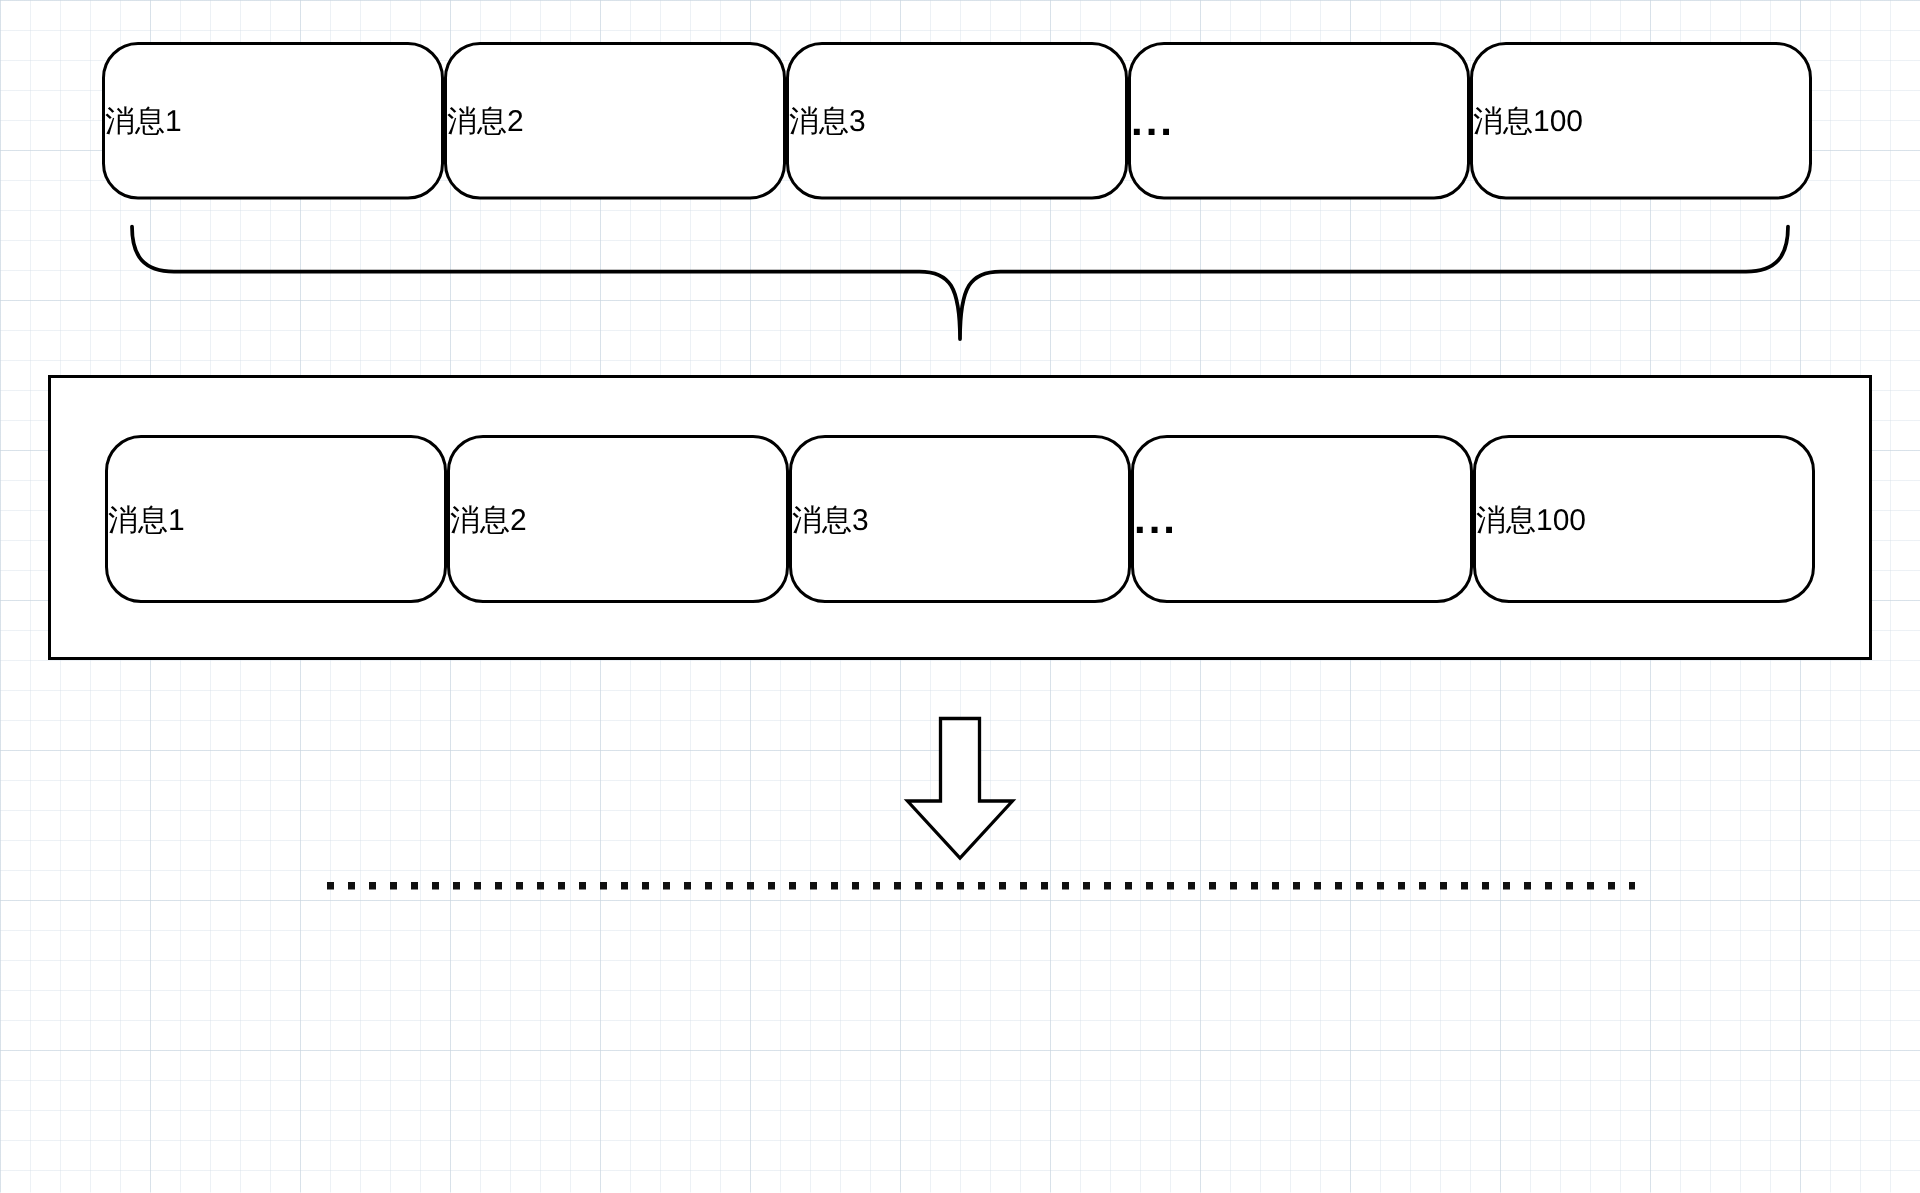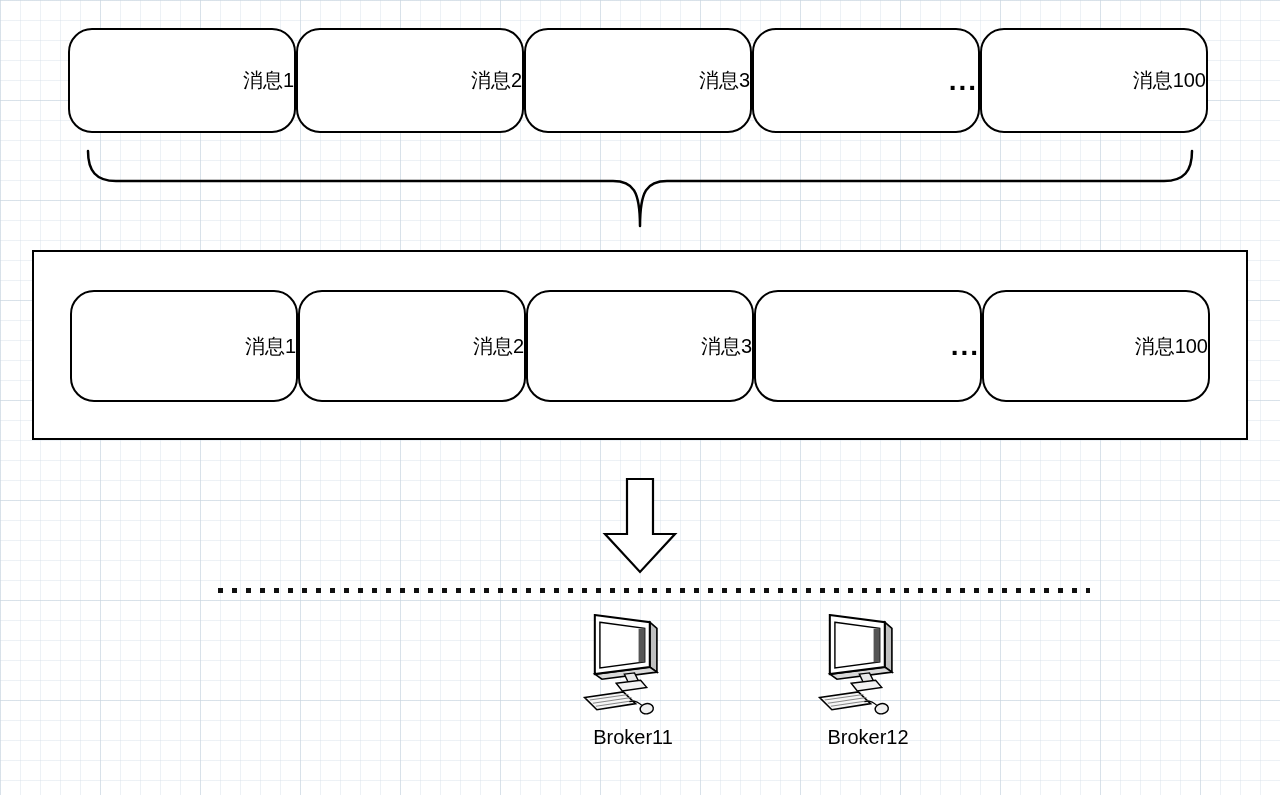--- a/index.html
+++ b/index.html
@@ -19,21 +19,21 @@
   }
   .msg-row{position:absolute;display:flex;}
   .msg-row.top{left:68px;top:28px;width:1140px;height:105px;}
   .msg-row.inner{left:36px;top:38px;width:1140px;height:112px;}
   .msg-box{
     flex:1 1 0;
     box-sizing:border-box;
     border:2px solid #000;
     border-radius:24px;
     background:#fff;
-    display:flex;align-items:center;justify-content:flex-end;
+    display:flex;align-items:center;justify-content:flex-start;
     font-size:20px;
   }
   .msg-box:nth-child(4){font-weight:bold;font-size:28px;letter-spacing:2px;}
   .brace-svg{position:absolute;left:85px;top:148px;}
   .container-rect{
     position:absolute;left:32px;top:250px;width:1216px;height:190px;
     box-sizing:border-box;border:2px solid #000;background:#fff;
   }
   .arrow-svg{position:absolute;left:600px;top:476px;}
   .dotted-line{
@@ -95,47 +95,15 @@
     </div>
   </div>
 
   <svg class="arrow-svg" width="80" height="100" viewBox="0 0 80 100">
     <path d="M 27 3 L 53 3 L 53 58 L 75 58 L 40 96 L 5 58 L 27 58 Z" fill="#ffffff" stroke="#000" stroke-width="2.2" stroke-linejoin="miter"></path>
   </svg>
 
   <div class="dotted-line"></div>
 
 
-  <div class="broker" id="broker-1">
-    <svg class="computer" width="105" height="114" viewBox="0 0 100 112">
-      <polygon points="66,12 73,18 73,61 66,56" fill="#bfbfbf" stroke="#000" stroke-width="1.6"></polygon>
-      <polygon points="12,63 66,56 73,61 19,68" fill="#d9d9d9" stroke="#000" stroke-width="1.6"></polygon>
-      <polygon points="12,5 66,12 66,56 12,63" fill="#ffffff" stroke="#000" stroke-width="2"></polygon>
-      <polygon points="17,12 61,18 61,51 17,57" fill="#ffffff" stroke="#000" stroke-width="1.4"></polygon>
-      <polygon points="55,18.7 61,18 61,51 55,51.7" fill="#555555"></polygon>
-      <polygon points="41,63 51,61.8 55,70 45,71.5" fill="#e8e8e8" stroke="#000" stroke-width="1.4"></polygon>
-      <polygon points="33,72 57,69 63,76 39,79.5" fill="#f2f2f2" stroke="#000" stroke-width="1.4"></polygon>
-      <polygon points="2,86 40,80.5 52,92 14,98" fill="#f5f5f5" stroke="#000" stroke-width="1.6"></polygon>
-      <path d="M7,88.5 L45,83 M10,91.5 L48,86 M13,94.5 L51,89" stroke="#888" stroke-width="1" fill="none"></path>
-      <path d="M58,93.5 Q52,88 46,90" stroke="#000" stroke-width="1.2" fill="none"></path>
-      <ellipse cx="63" cy="97" rx="6.5" ry="5" transform="rotate(-10 63 97)" fill="#f0f0f0" stroke="#000" stroke-width="1.4"></ellipse>
-    </svg>
-    <span class="broker-label">Broker11</span>
-  </div>
 
-  <div class="broker" id="broker-2">
-    <svg class="computer" width="105" height="114" viewBox="0 0 100 112">
-      <polygon points="66,12 73,18 73,61 66,56" fill="#bfbfbf" stroke="#000" stroke-width="1.6"></polygon>
-      <polygon points="12,63 66,56 73,61 19,68" fill="#d9d9d9" stroke="#000" stroke-width="1.6"></polygon>
-      <polygon points="12,5 66,12 66,56 12,63" fill="#ffffff" stroke="#000" stroke-width="2"></polygon>
-      <polygon points="17,12 61,18 61,51 17,57" fill="#ffffff" stroke="#000" stroke-width="1.4"></polygon>
-      <polygon points="55,18.7 61,18 61,51 55,51.7" fill="#555555"></polygon>
-      <polygon points="41,63 51,61.8 55,70 45,71.5" fill="#e8e8e8" stroke="#000" stroke-width="1.4"></polygon>
-      <polygon points="33,72 57,69 63,76 39,79.5" fill="#f2f2f2" stroke="#000" stroke-width="1.4"></polygon>
-      <polygon points="2,86 40,80.5 52,92 14,98" fill="#f5f5f5" stroke="#000" stroke-width="1.6"></polygon>
-      <path d="M7,88.5 L45,83 M10,91.5 L48,86 M13,94.5 L51,89" stroke="#888" stroke-width="1" fill="none"></path>
-      <path d="M58,93.5 Q52,88 46,90" stroke="#000" stroke-width="1.2" fill="none"></path>
-      <ellipse cx="63" cy="97" rx="6.5" ry="5" transform="rotate(-10 63 97)" fill="#f0f0f0" stroke="#000" stroke-width="1.4"></ellipse>
-    </svg>
-    <span class="broker-label">Broker12</span>
-  </div>
 
 </div>
 
 </body></html>

